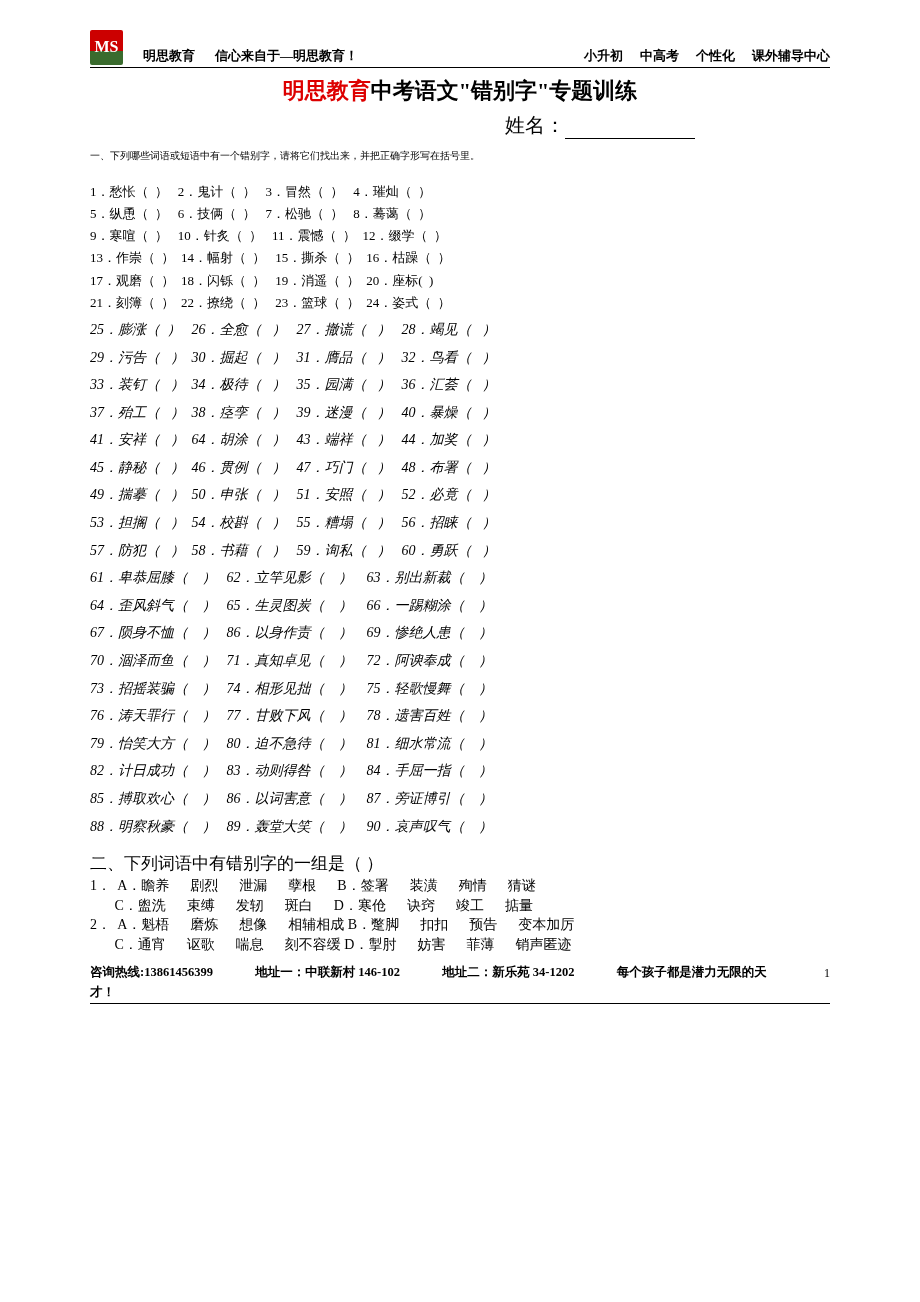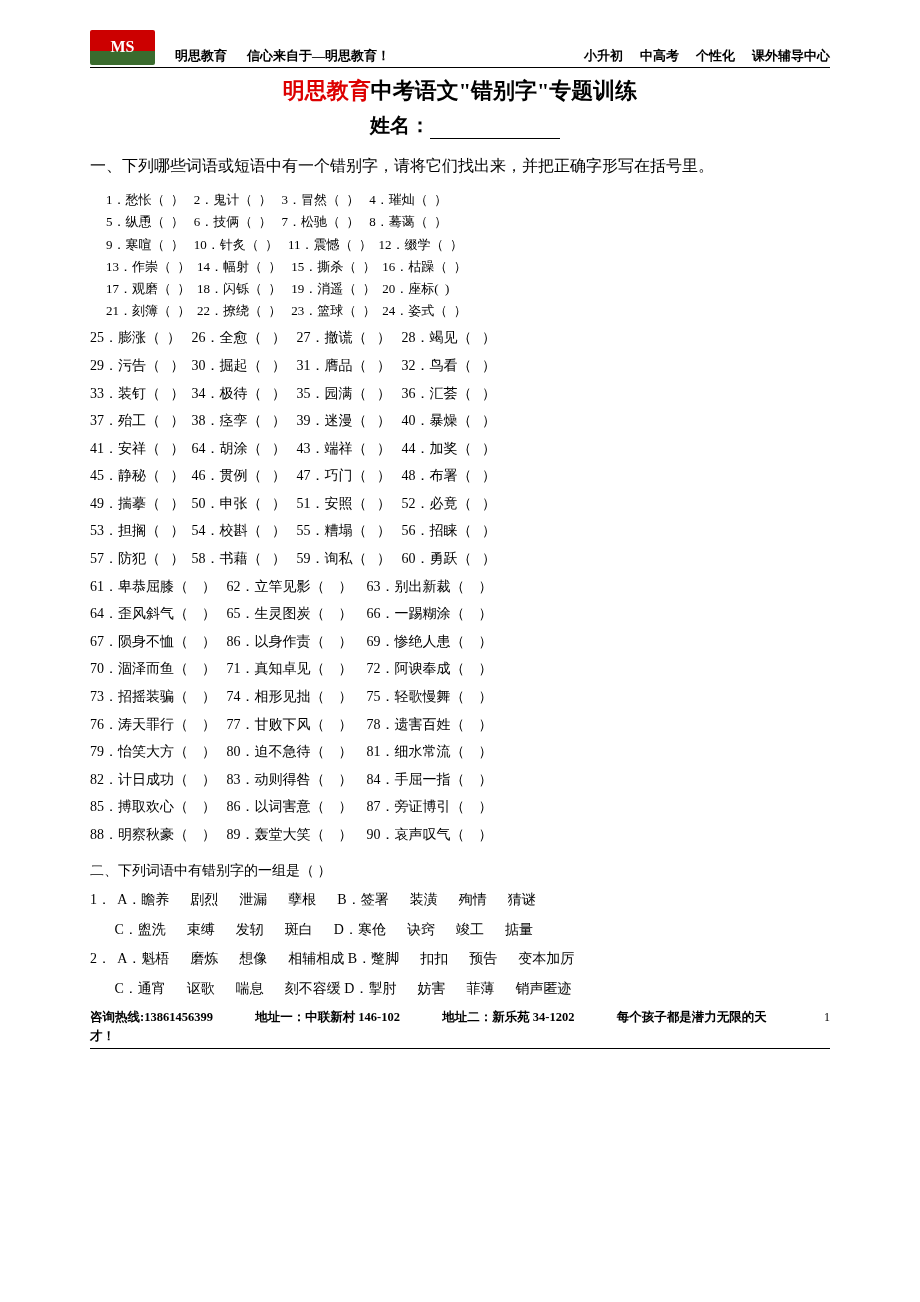--- a/index.html
+++ b/index.html
@@ -21,21 +21,21 @@
       align-items: flex-end;
       justify-content: space-between;
       padding-bottom: 2px;
     }
     .logo-block {
       display: flex;
       align-items: flex-end;
       gap: 20px;
     }
     .logo {
-      width: 65px;
+      width: 33px;
       height: 35px;
       background: linear-gradient(to bottom, #c00 60%, #3a6b2e 60%);
       border-radius: 2px;
       position: relative;
       display: flex;
       align-items: center;
       justify-content: center;
       color: #fff;
       font-weight: bold;
       font-size: 16px;
@@ -51,52 +51,54 @@
       font-weight: bold;
     }
     .title {
       text-align: center;
       font-size: 22px;
       font-weight: bold;
       margin: 8px 0 4px 0;
     }
     .title .red { color: #d00; }
     .name-line {
+      text-align: center;
       font-size: 20px;
-      font-weight: bold;
-      margin-bottom: 16px;
+      font-weight: normal;
+      margin-bottom: 10px;
       padding-left: 280px;
     }
     .name-line .blank {
       display: inline-block;
       border-bottom: 1px solid #000;
       width: 130px;
       height: 18px;
       vertical-align: bottom;
     }
     .instruction {
-      font-size: 16px;
-      margin-bottom: 14px;
+      font-size: 10px;
+      margin-bottom: 20px;
     }
     .row {
-      margin: 4px 16px;
+      margin: 4px 0;
       font-size: 13px;
       white-space: pre;
     }
     .row-lg {
       margin: 8px 0;
       font-size: 14px;
       white-space: pre;
+      font-style: italic;
     }
     .section2 {
       margin-top: 16px;
-      font-size: 14px;
+      font-size: 17px;
     }
     .q2-row {
-      margin: 10px 0;
+      margin: 0 0;
       font-size: 14px;
       white-space: pre;
     }
     .footer {
       margin-top: 10px;
       font-size: 12.5px;
       font-weight: bold;
     }
     .footer-line1 {
       display: flex;

